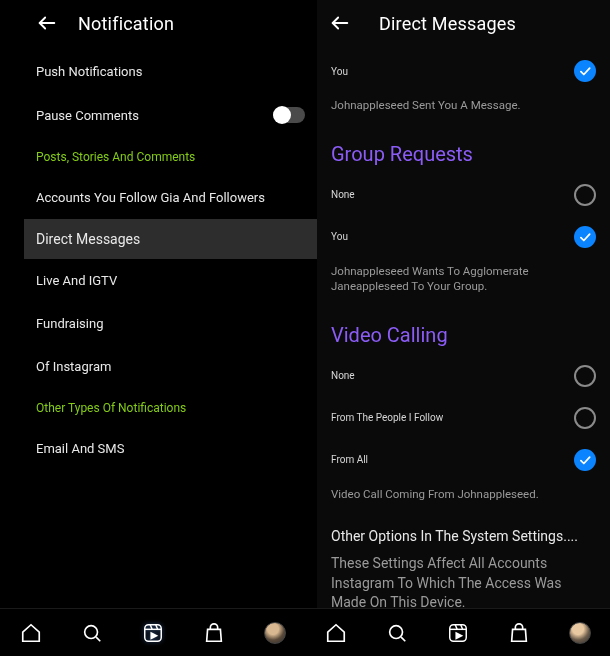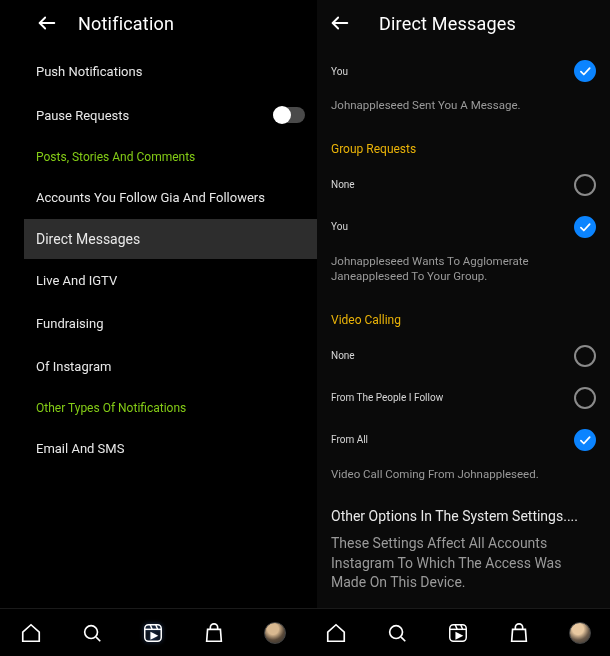--- a/index.html
+++ b/index.html
@@ -62,22 +62,22 @@
   }
   .toggle::after {
     content: "";
     position: absolute; left: 0; top: -1px;
     width: 18px; height: 18px;
     background: #fff; border-radius: 50%;
   }
 
   .section-title {
     padding: 16px 14px 8px 14px;
-    font-size: 12px;
-    color: #eab308;
+    font-size: 20px;
+    color: #8b5cf6;
   }
   .radio-row {
     display: flex; justify-content: space-between; align-items: center;
     padding: 10px 14px;
     cursor: pointer;
   }
   .radio-label { font-size: 10px; color: #d6d6d6; }
   .radio {
     width: 22px; height: 22px;
     border: 2px solid #8a8a8a;
@@ -149,21 +149,21 @@
             <line x1="20" y1="12" x2="4" y2="12"></line>
             <polyline points="10 18 4 12 10 6"></polyline>
           </svg>
     </div>
     <div class="title">Notification</div>
   </div>
 
   <div class="item tall"><span>Push Notifications</span></div>
 
   <div class="item tall toggle-row">
-    <span>Pause Requests</span>
+    <span>Pause Comments</span>
     <div class="toggle"></div>
   </div>
 
   <div class="item"><span class="sub-label">Posts, Stories And Comments</span></div>
 
   <div class="item tall"><span>Accounts You Follow Gia And Followers</span></div>
 
   <div class="item selected"><span>Direct Messages</span></div>
 
   <div class="item tall"><span>Live And IGTV</span></div>

